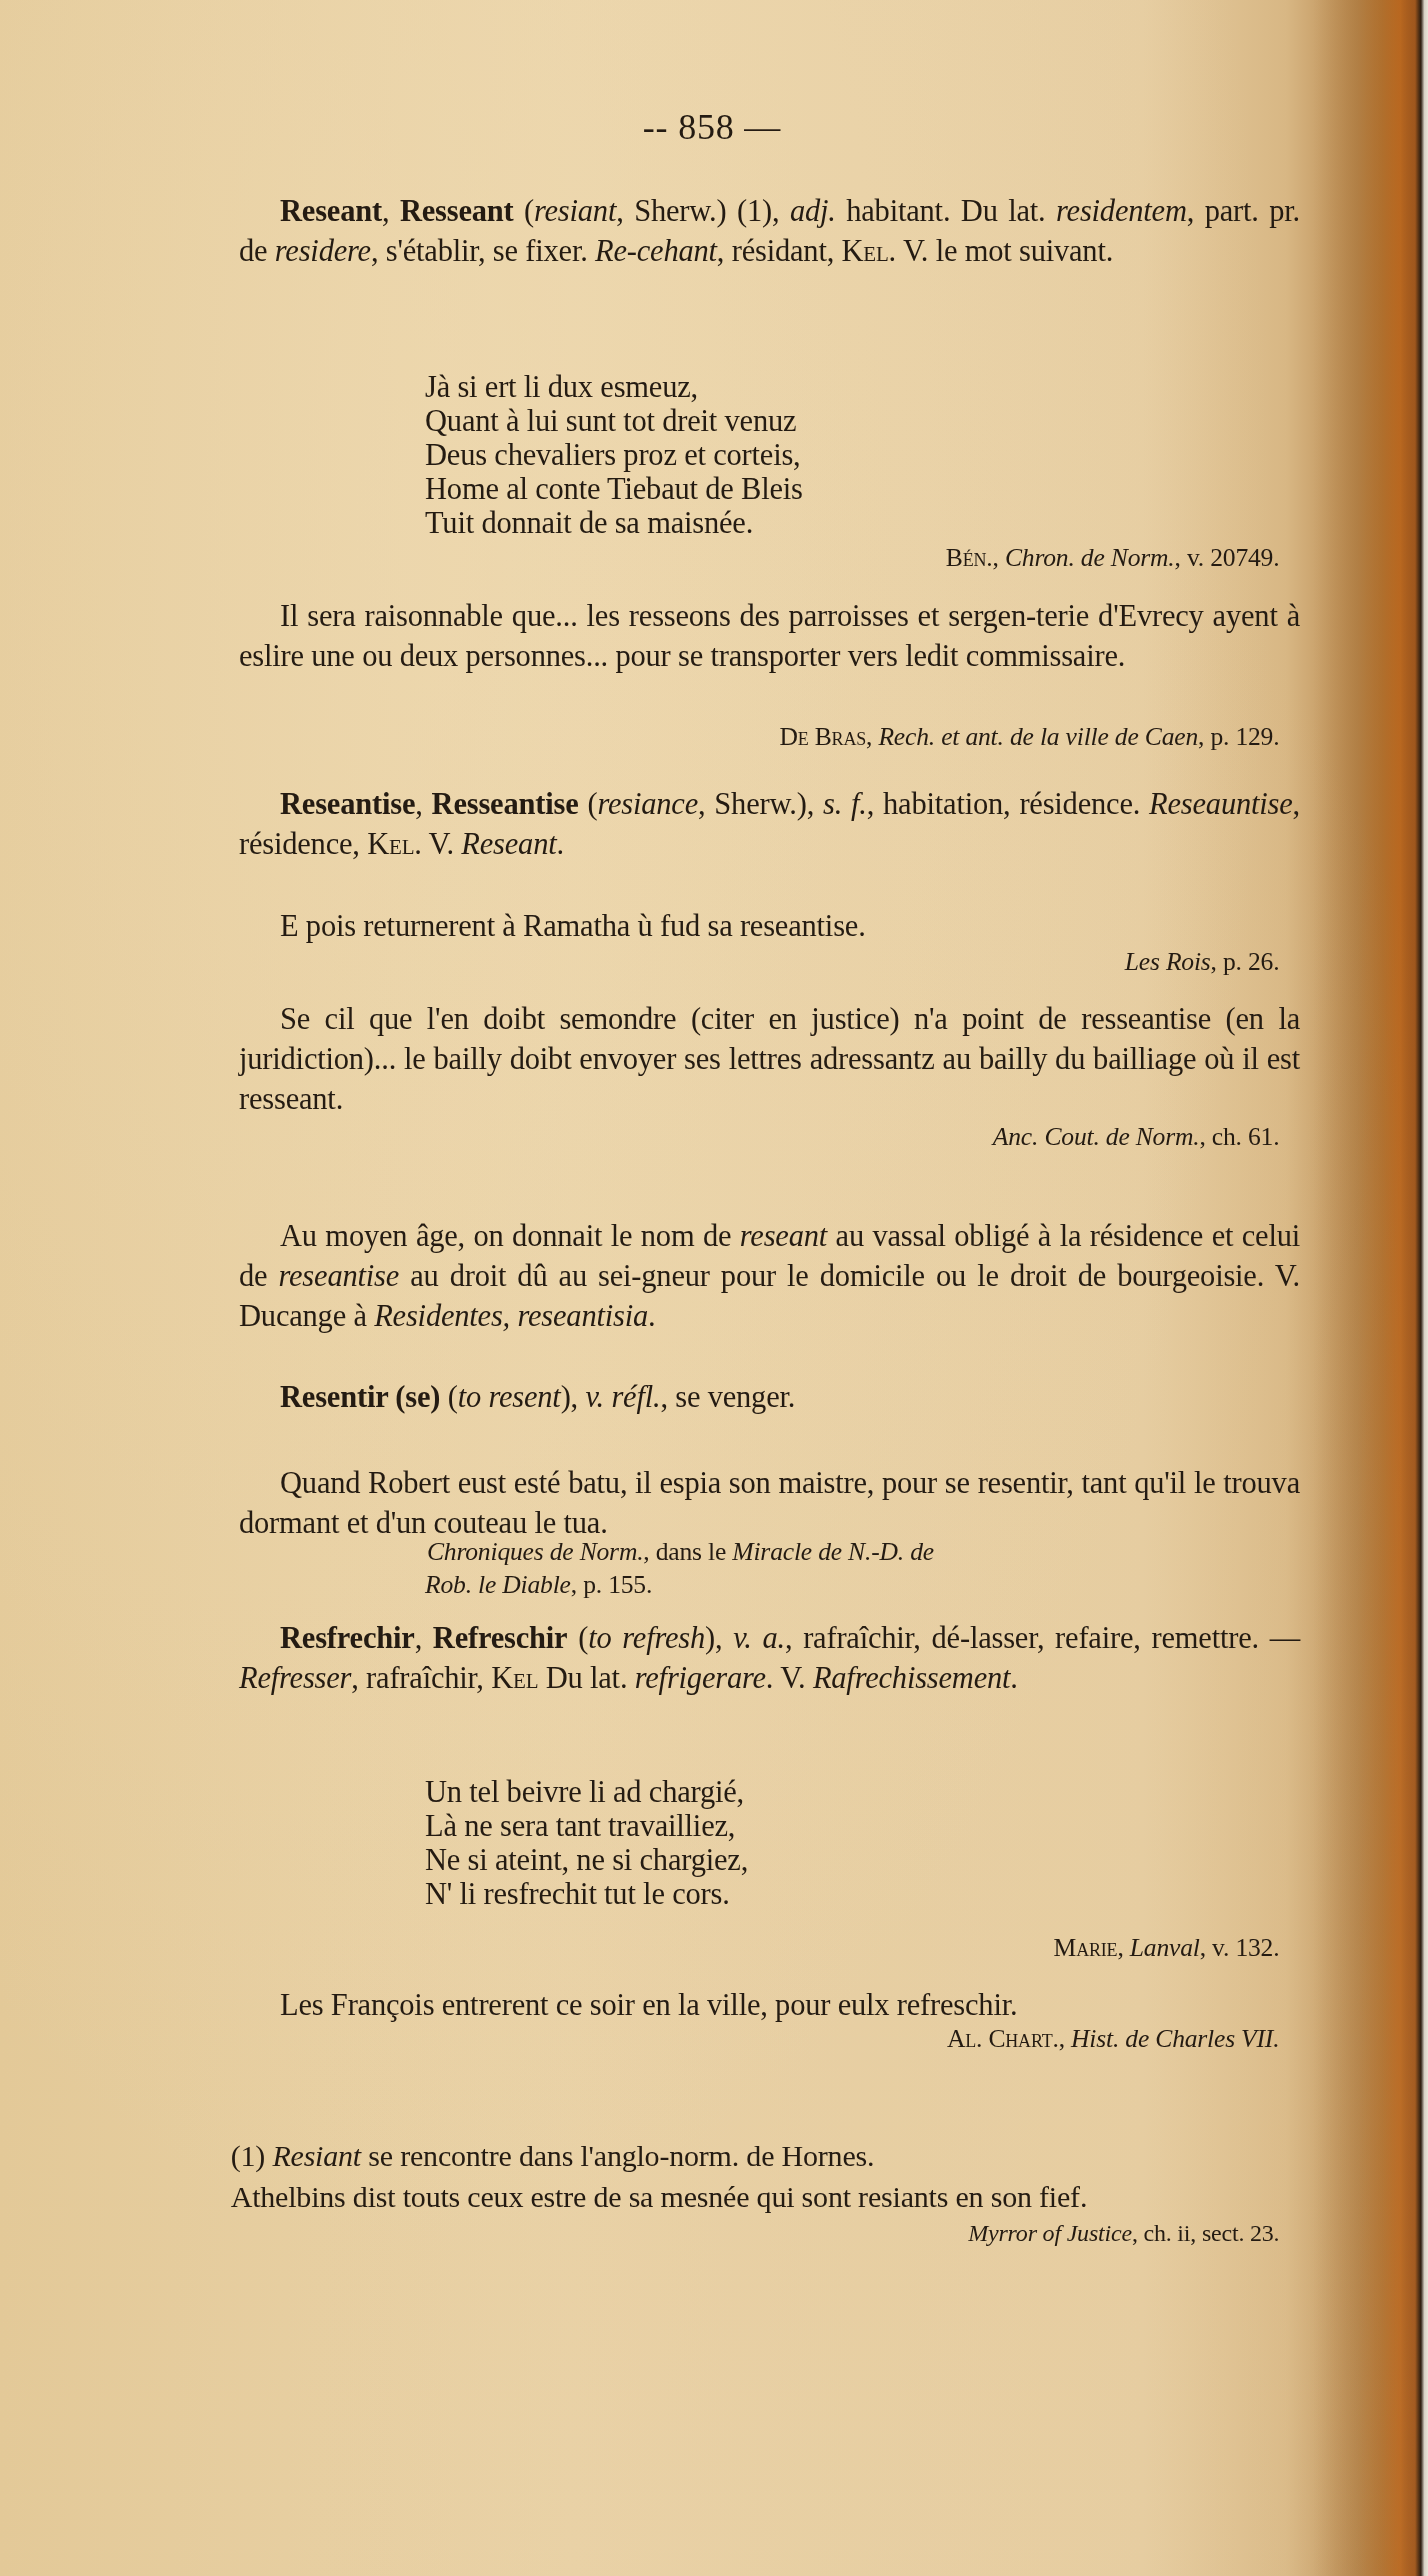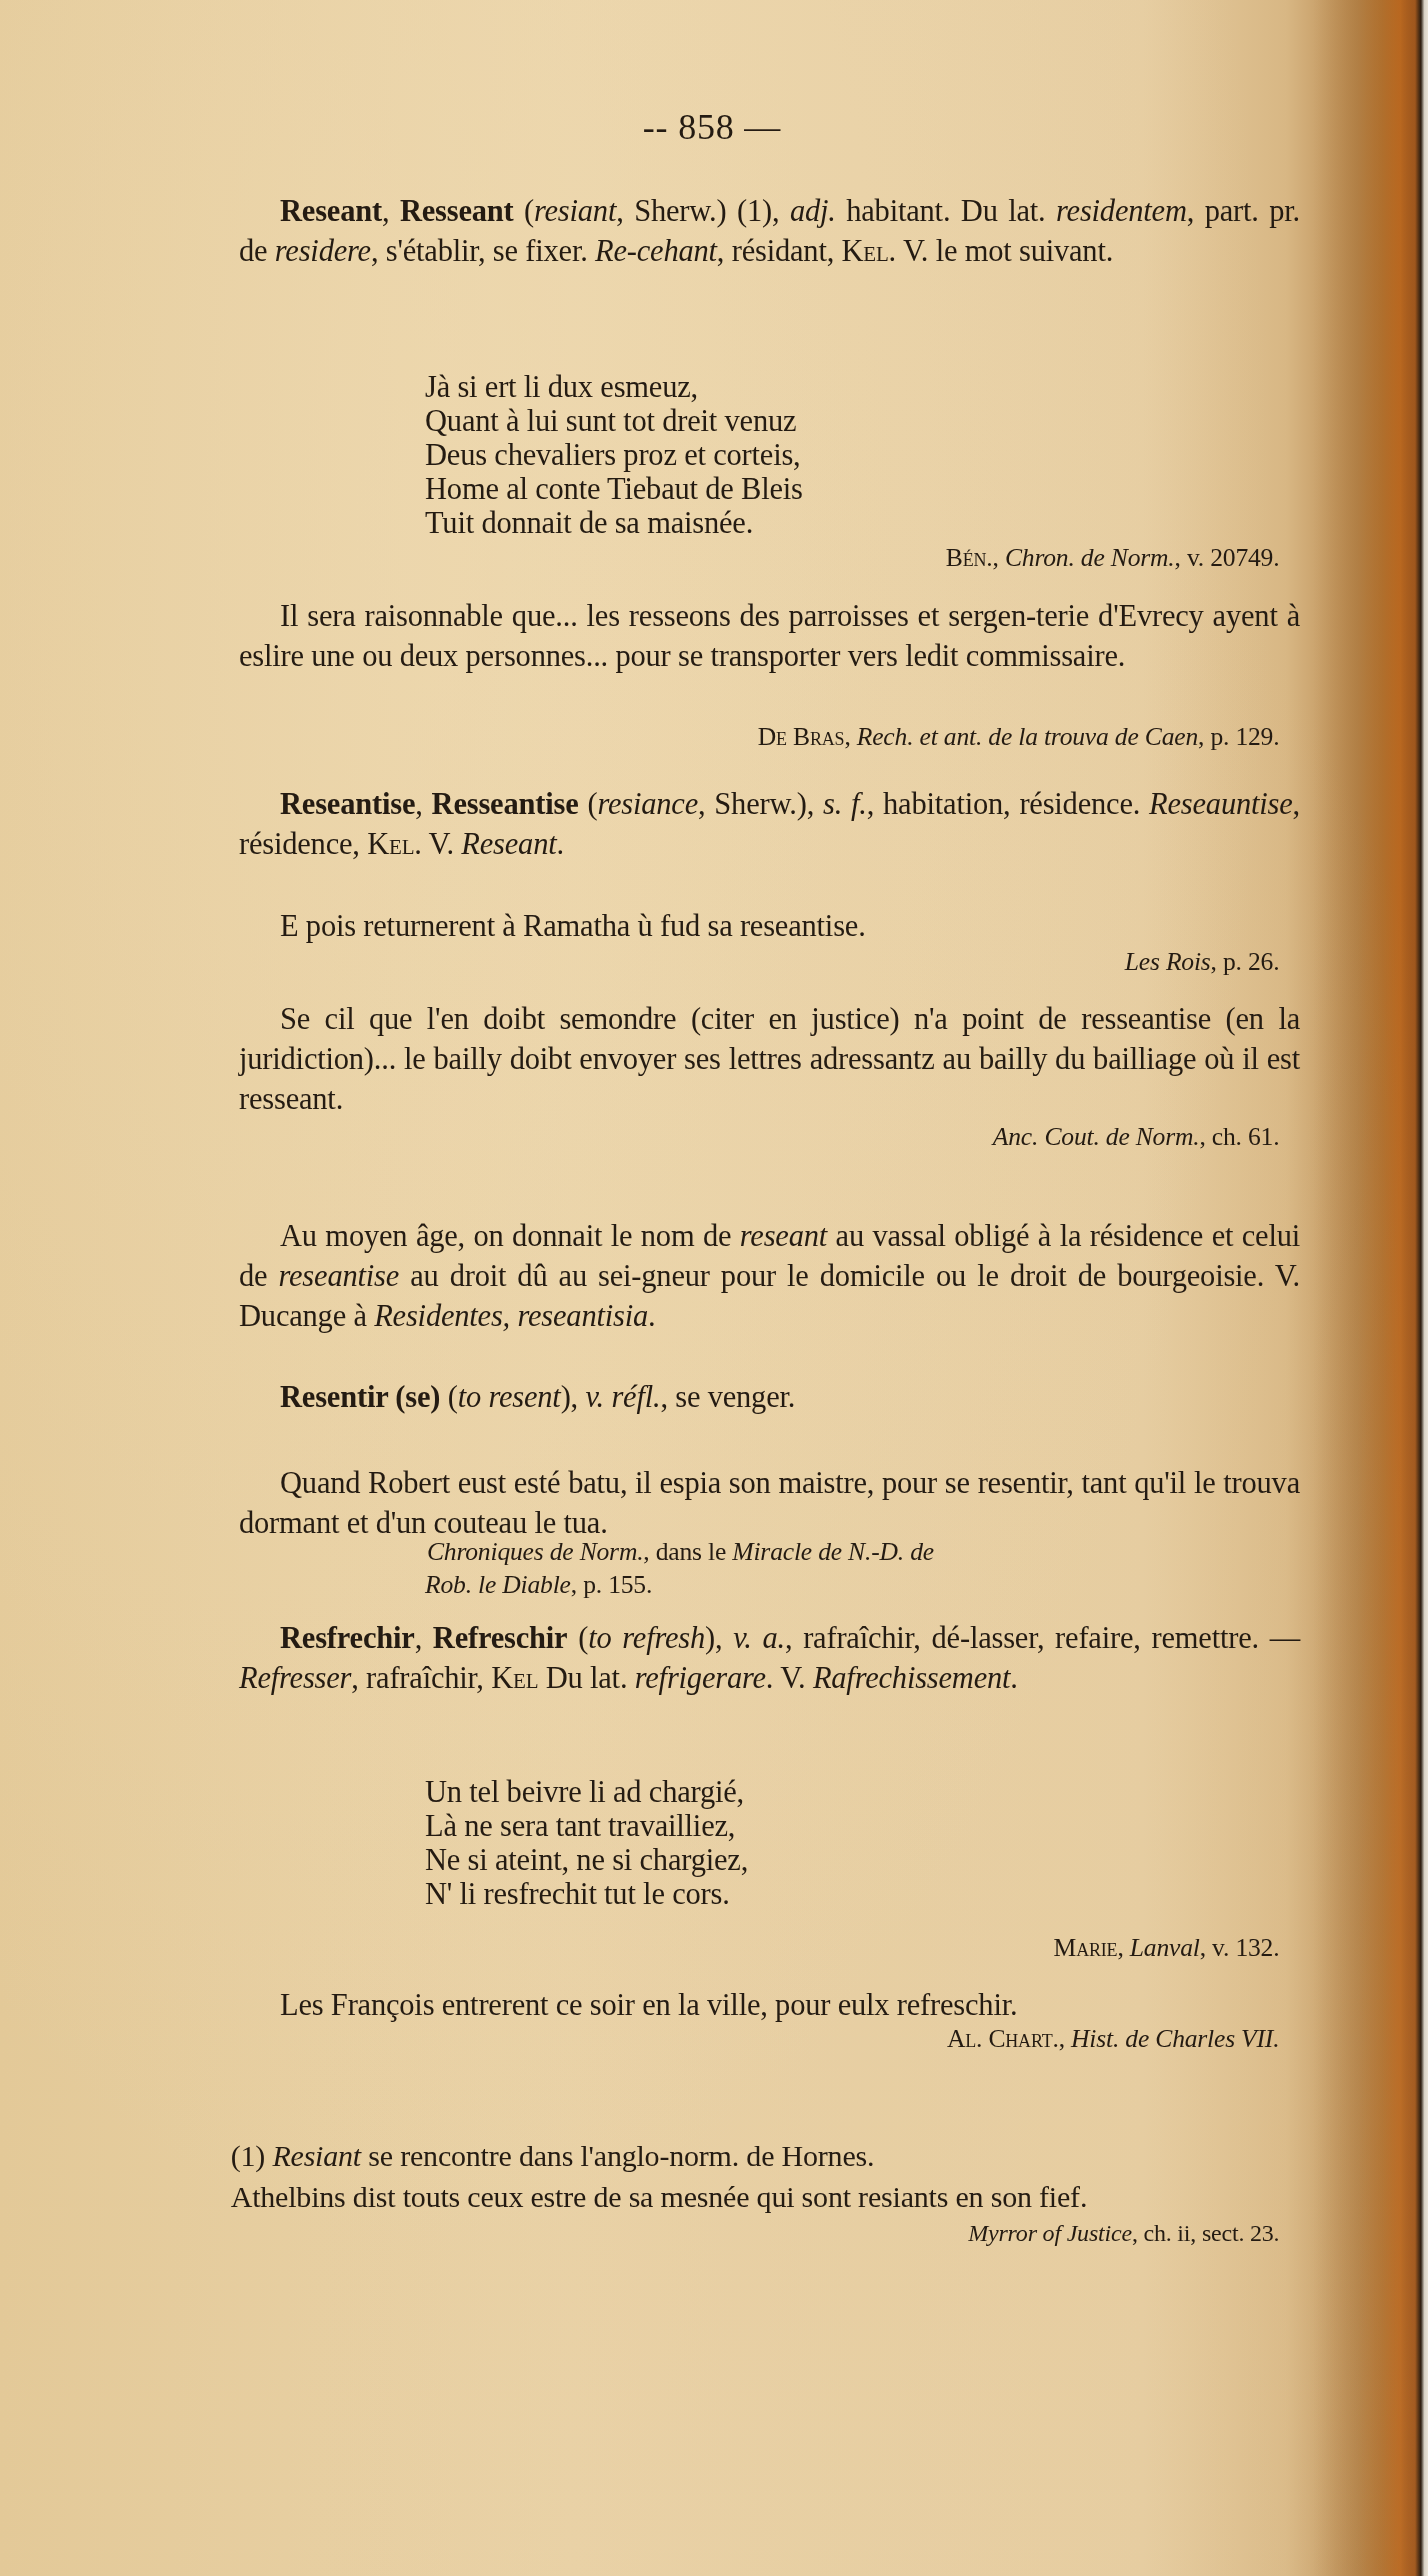--- a/index.html
+++ b/index.html
@@ -70,21 +70,21 @@
       <div>Tuit donnait de sa maisnée.</div>
     </div>
     <div class="cite" style="top:541px; right:20.6px;margin-left:44px;">
       <span class="sc">Bén.</span>, <i>Chron. de Norm.</i><span>, v. 20749.</span>
     </div>
 
     <div class="entry" style="top:596px;">
       <p class="indent">Il sera raisonnable que... les resseons des parroisses et sergen-terie d'Evrecy ayent à eslire une ou deux personnes... pour se transporter vers ledit commissaire.</p>
     </div>
     <div class="cite" style="top:720px; right:20.6px;">
-      <span class="sc">De Bras</span>, <i>Rech. et ant. de la trouva de Caen</i><span>, p. 129.</span>
+      <span class="sc">De Bras</span>, <i>Rech. et ant. de la ville de Caen</i><span>, p. 129.</span>
     </div>
 
     <div class="entry" style="top:784px;">
       <p class="indent">
         <span class="hw">Reseantise</span>,
         <span class="hw">Resseantise</span>
         (<i>resiance</i><span>, Sherw.), </span><i>s. f.</i><span>, habitation, résidence. </span><i>Reseauntise</i><span>, résidence, </span><span class="sc">Kel</span><span>. V. </span><i>Reseant</i><span>.</span>
       </p>
     </div>
 

